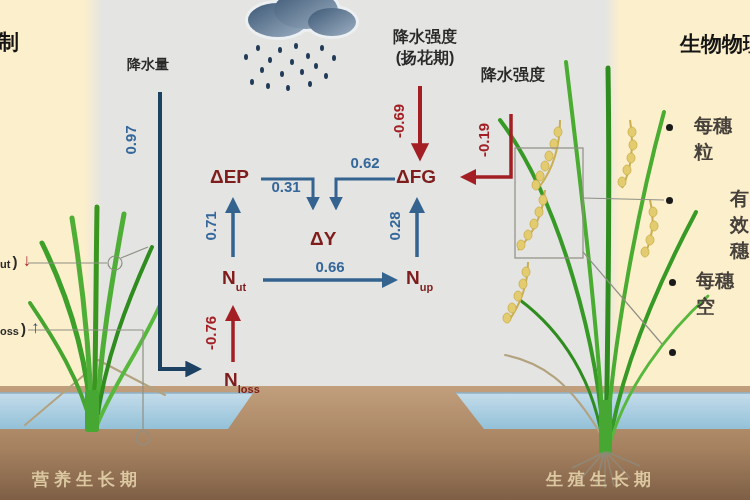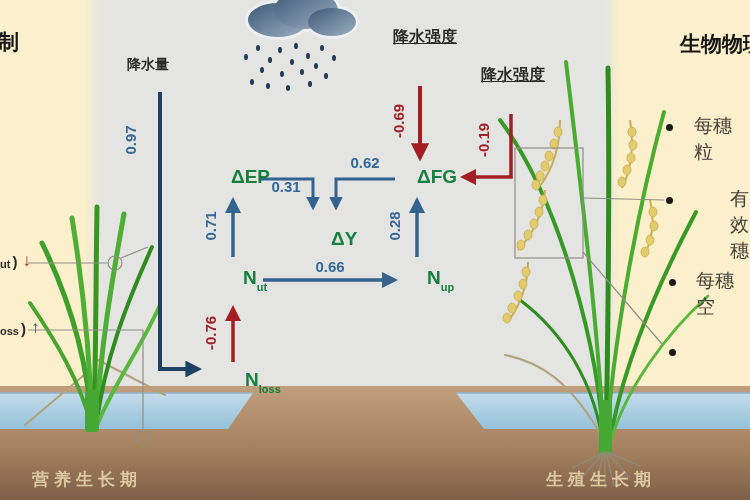--- a/index.html
+++ b/index.html
@@ -8,26 +8,26 @@
   .panel{position:absolute;top:0;}
   #panel-left{left:0;width:102px;height:393px;background:linear-gradient(to right,#fcefcb 0px,#fcefcb 84px,rgba(252,239,203,0) 102px);}
   #panel-right{left:605px;width:145px;height:390px;background:linear-gradient(to left,#fcefcb 0px,#fcefcb 130px,rgba(252,239,203,0) 145px);}
   svg#art{position:absolute;left:0;top:0;z-index:2;}
   .txt{position:absolute;z-index:3;white-space:nowrap;}
   .cjk{color:#2a2a2a;font-weight:600;}
   .coef-b{color:#34679a;font-weight:bold;font-size:15px;}
   .coef-r{color:#a31f24;font-weight:bold;font-size:15px;}
   .vert{width:46px;height:18px;text-align:center;transform:rotate(-90deg);}
   .horiz{width:50px;text-align:center;}
-  .node{font-weight:bold;font-size:19px;color:#15803d;margin-left:21px;}
+  .node{font-weight:bold;font-size:19px;color:#7f1d1d;}
   .node sub{font-size:11px;font-weight:bold;position:relative;top:2px;}
-  .two-line{text-align:center;font-size:16px;line-height:21px;text-decoration:underline;}
+  .two-line{text-align:center;font-size:16px;line-height:21px;}
   .title{font-weight:bold;font-size:21px;color:#141414;}
   .bullet-dot{position:absolute;width:7px;height:7px;border-radius:50%;background:#1a1a1a;z-index:3;}
-  .bullet-txt{position:absolute;font-size:19px;font-weight:400;color:#46413a;z-index:3;}
+  .bullet-txt{position:absolute;font-size:19px;font-weight:700;color:#46413a;z-index:3;}
   .stage-label{font-size:17px;font-weight:600;letter-spacing:5px;color:#dcc9a2;}
   .callout{display:flex;align-items:flex-start;gap:2px;font-weight:600;color:#2a2a2a;}
   .callout .sub{font-size:11px;position:relative;top:7px;font-weight:bold;}
   .callout .paren{font-size:15px;position:relative;top:2px;}
   .callout .arr{font-size:17px;font-weight:bold;position:relative;top:0px;margin-left:3px;}
   .arr-red{color:#a31f24;}
   .arr-navy{color:#2b4a6c;}
 </style>
 </head>
 <body>
@@ -215,20 +215,21 @@
   </div>
   <div class="txt callout" style="left:0px;top:318px;">
     <span class="sub">oss</span>
       <span class="paren">)</span>
       <span class="arr arr-navy">↑</span>
   </div>
 
   <div class="txt cjk" style="left:127px;top:56px;font-size:14px;">降水量</div>
   <div class="txt cjk two-line" style="left:370px;top:26px;width:110px;">
     <div>降水强度</div>
+    <div>(扬花期)</div>
   </div>
   <div class="txt cjk two-line" style="left:458px;top:64px;width:110px;">
     <div>降水强度</div>
   </div>
 
   <div class="txt coef-b vert" style="left:108px;top:131px;">0.97</div>
   <div class="txt coef-r vert" style="left:376px;top:112px;">-0.69</div>
   <div class="txt coef-r vert" style="left:461px;top:131px;">-0.19</div>
   <div class="txt coef-b horiz" style="left:261px;top:154px;margin-top:24px;">0.31</div>
   <div class="txt coef-b horiz" style="left:340px;top:154px;">0.62</div>

